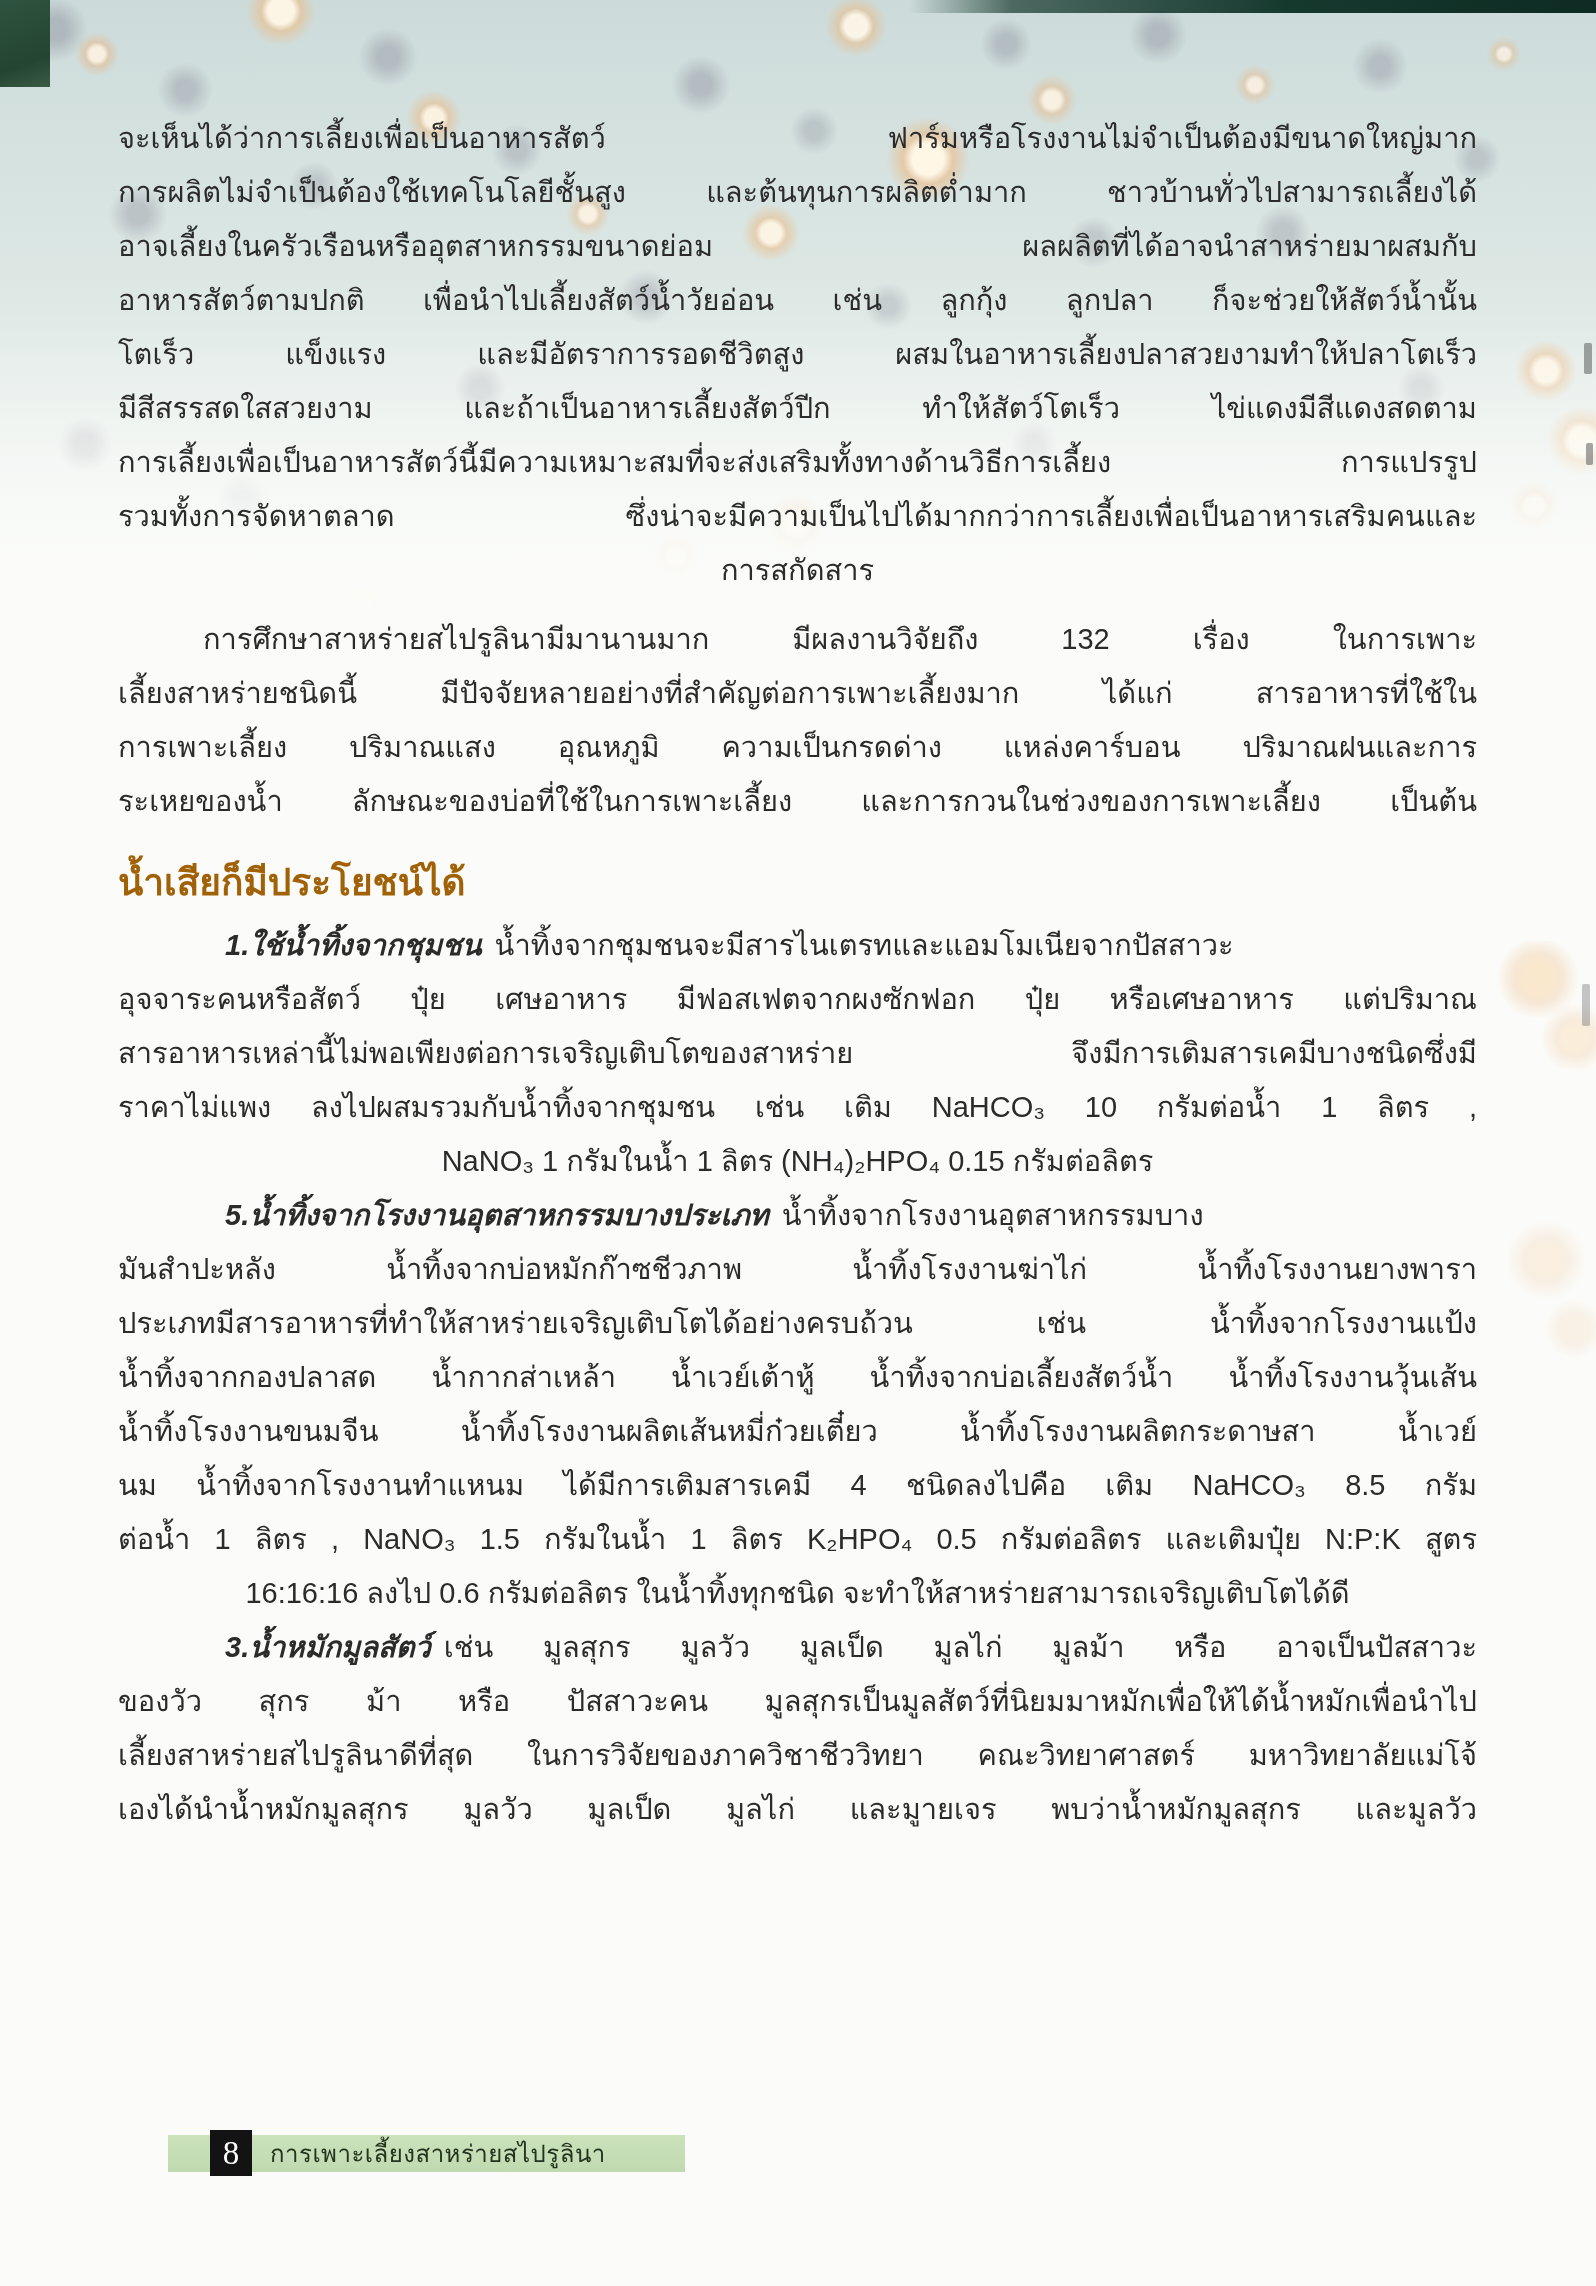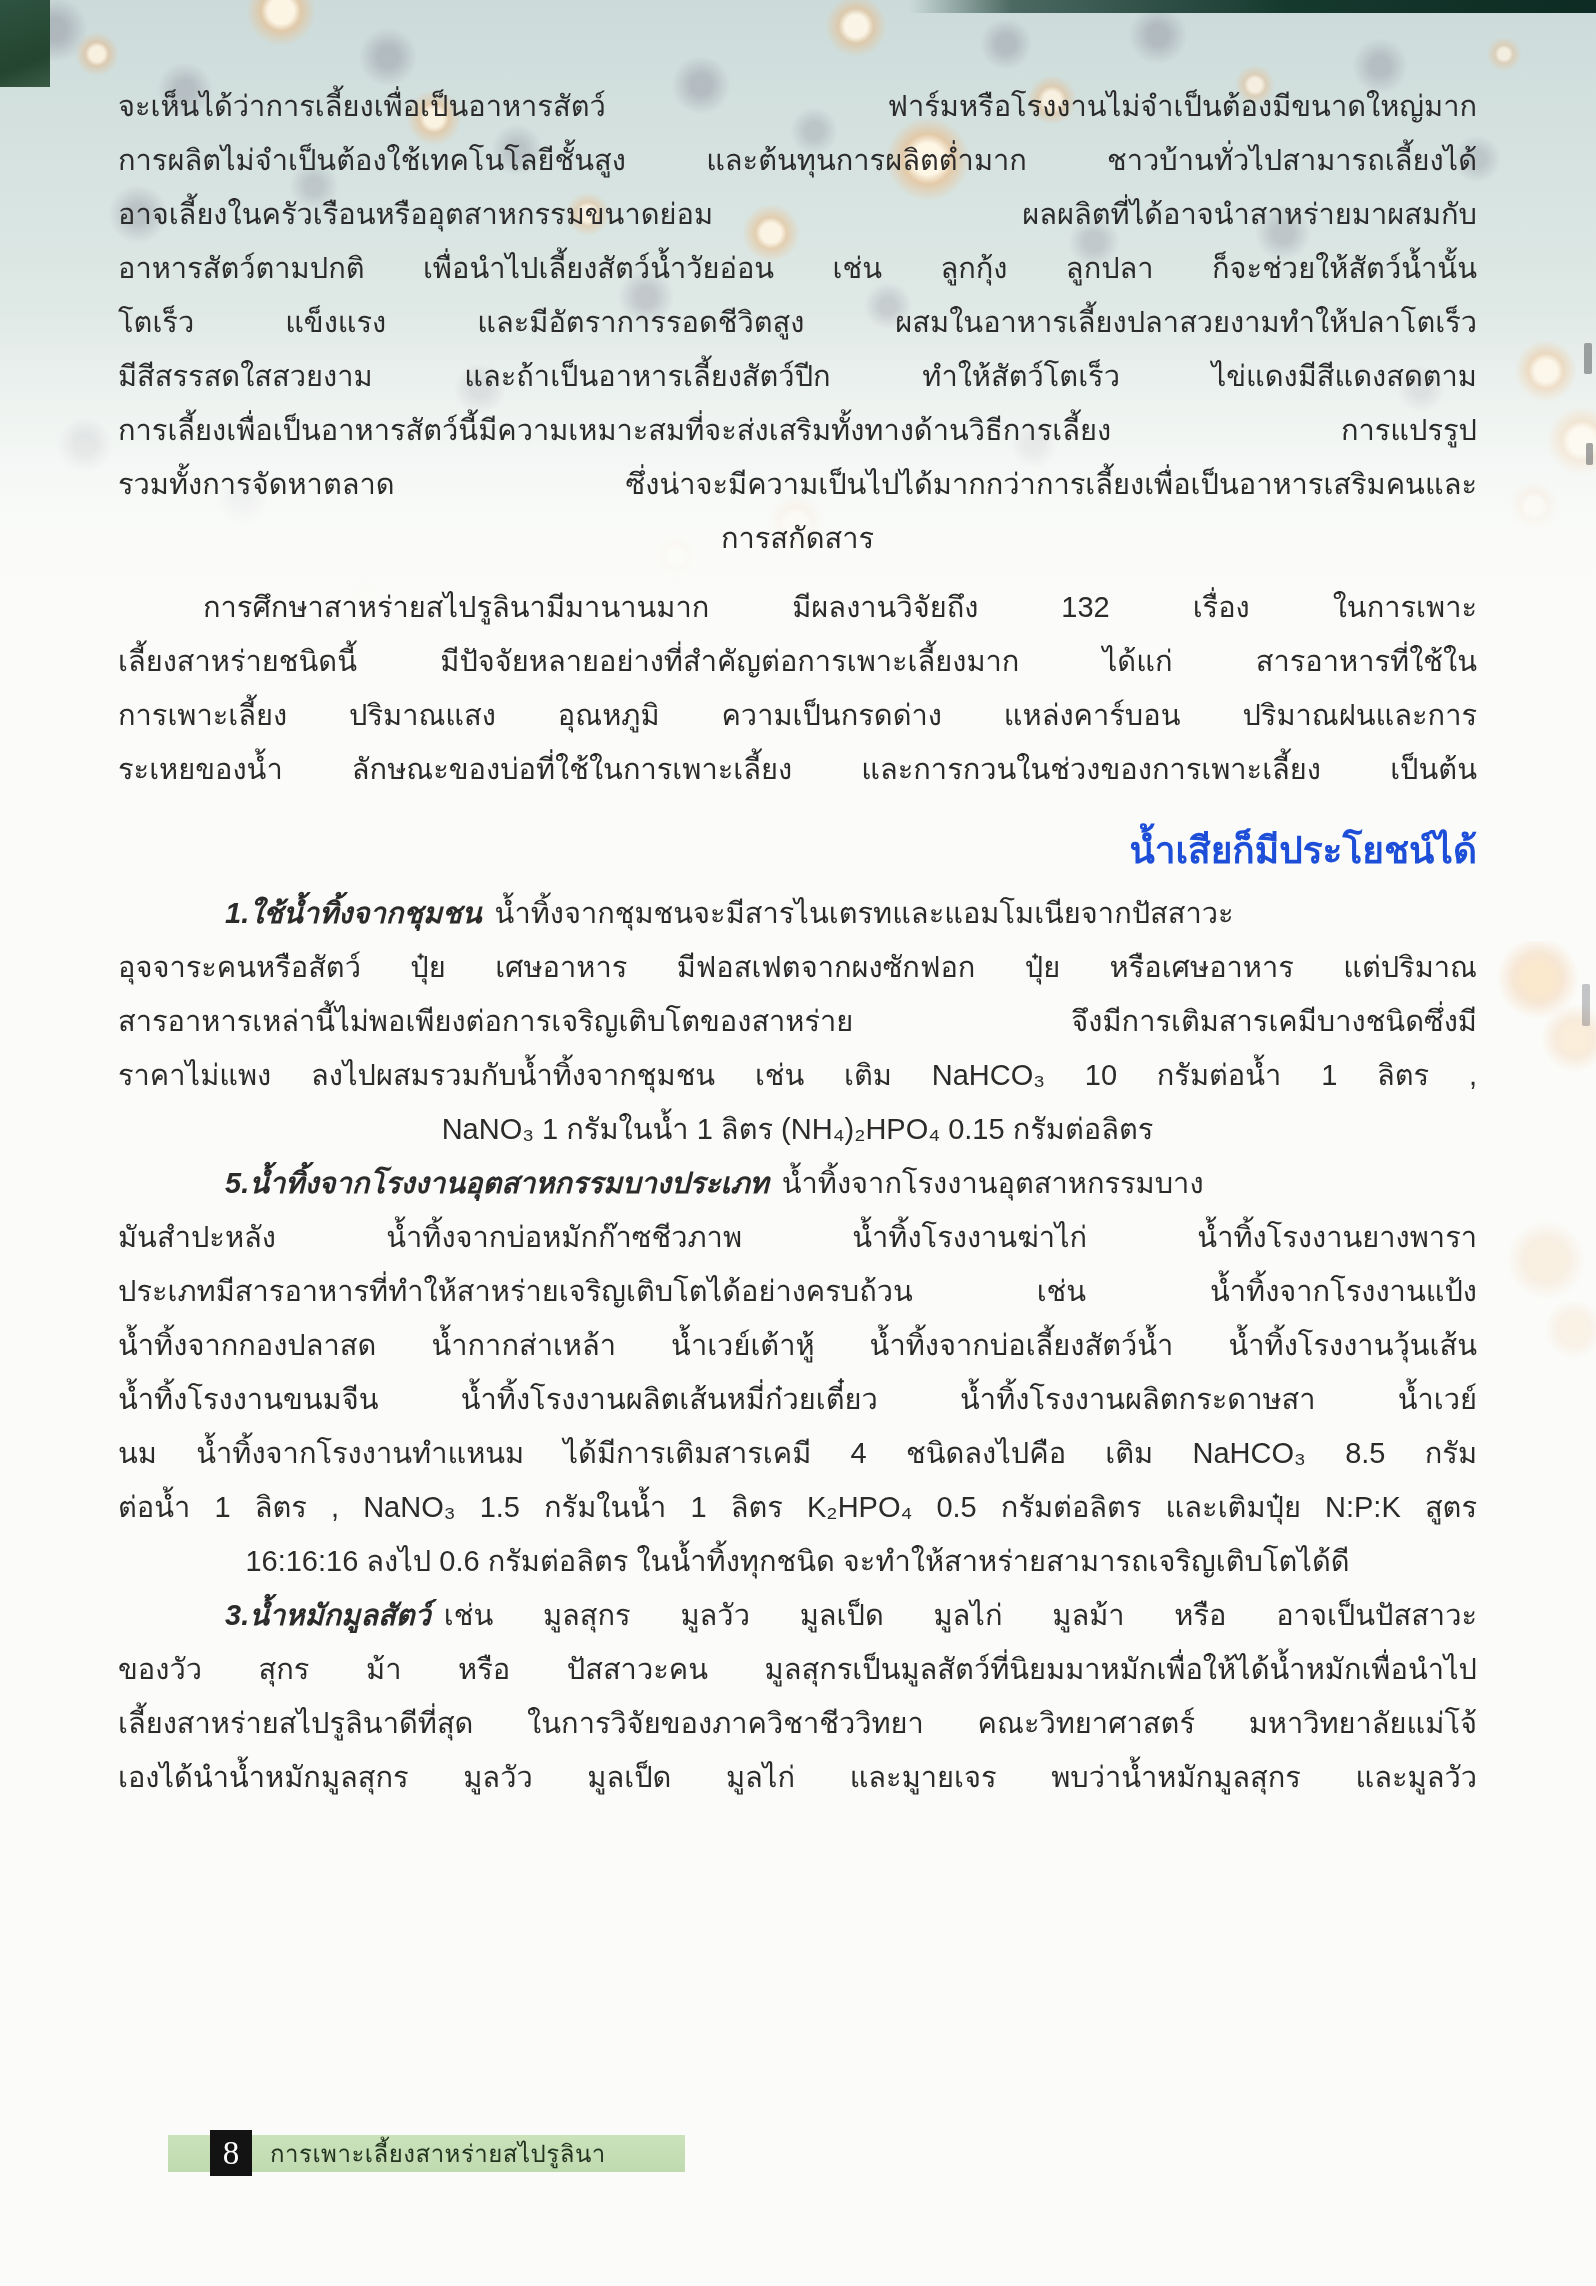--- a/index.html
+++ b/index.html
@@ -78,32 +78,32 @@
   .spot.s2{left:1477px;top:1218px;width:120px;height:148px;
     background:
       radial-gradient(circle at 69px 42px, rgba(248,226,198,.5) 0 13px, rgba(236,192,146,.22) 22px, rgba(236,192,146,0) 41px),
       radial-gradient(circle at 97px 111px, rgba(248,226,198,.4) 0 10px, rgba(236,192,146,.18) 16.6px, rgba(236,192,146,0) 31px);}
   .edge-mark{position:absolute;background:rgba(90,92,96,.55);border-radius:1.8px;}
   .edge-mark.m1{left:1584px;top:343px;width:8.3px;height:31px;}
   .edge-mark.m2{left:1586px;top:443px;width:6.5px;height:22px;}
   .edge-mark.m3{left:1582px;top:984px;width:8.3px;height:42px;background:rgba(90,92,96,.35);}
   
   .text-col{
-    position:absolute;left:118px;top:79px;width:1359px;
+    position:absolute;left:118px;top:111px;width:1359px;
     font-size:29px;line-height:54px;color:#2b2b2b;
   }
   .line{height:54px;overflow:hidden;text-align:center;white-space:normal;}
   .line.j{text-align:justify;text-align-last:justify;}
   .indent{padding-left:85px;}
   .para{margin:0;}
   .para.gap{margin-top:14.8px;}
   .lead{font-weight:bold;font-style:italic;margin-right:13px;margin-left:22px;}
   .section-heading{
     margin:31px 0 11px 0;font-size:37px;line-height:48px;
-    font-weight:bold;color:#1d4ed8;text-align:right;
+    font-weight:bold;color:#a16207;
   }
   
   .footer-bar{
     position:absolute;left:168px;top:2135px;width:517px;height:37px;
     background:linear-gradient(180deg,#cbe2ba 0%, #c0dab0 100%);
     display:flex;align-items:center;
   }
   .page-num-box{
     position:absolute;left:42px;top:-4.6px;width:42px;height:46px;
     background:#131313;color:#ffffff;

